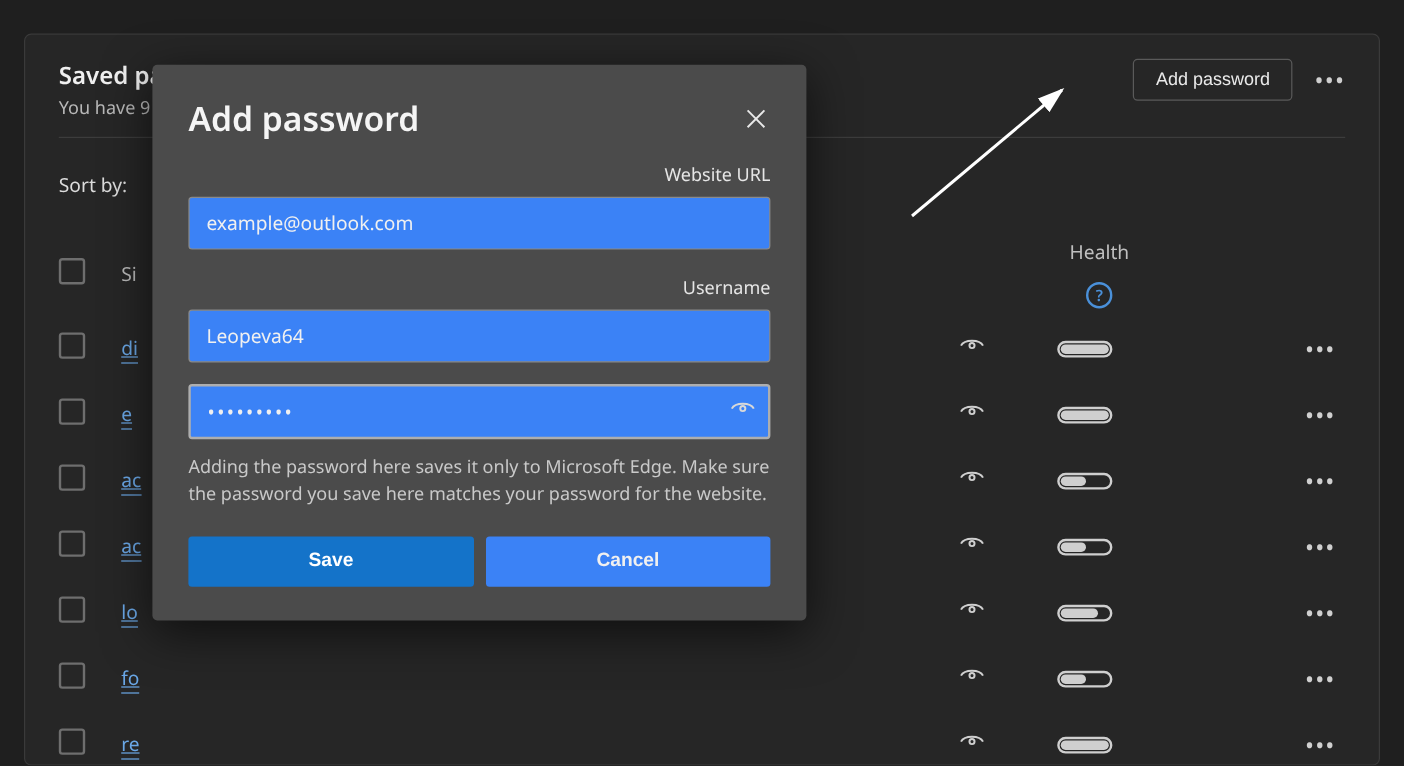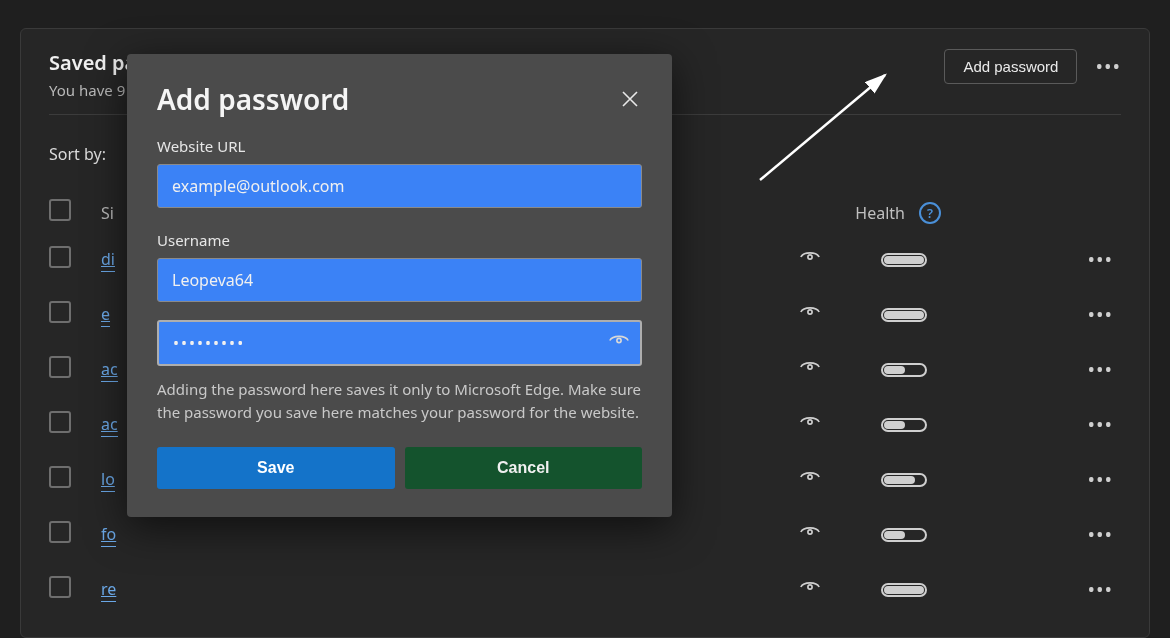--- a/index.html
+++ b/index.html
@@ -102,22 +102,24 @@
       width: 22px; height: 22px;
       border: 2px solid #6e6e6e;
       border-radius: 3px;
       display: inline-block;
     }
     .col-site { flex: 0 0 auto; width: 90px; }
     .col-health {
       margin-left: auto;
       margin-right: 180px;
       display: flex;
+      align-items: center;
       gap: 14px;
       color: #bfbfbf;
+      flex-direction: column;
     }
     .qmark {
       width: 22px; height: 22px;
       border: 2px solid #4a90d9;
       color: #4a90d9;
       border-radius: 50%;
       display: inline-flex;
       align-items: center;
       justify-content: center;
       font-size: 13px;
@@ -202,20 +204,21 @@
       font-size: 20px;
       color: #e8e8e8;
       cursor: pointer;
       padding: 4px;
     }
     .field-label {
       font-size: 15px;
       color: #e6e6e6;
       margin-bottom: 8px;
       margin-top: 4px;
+      text-align: right;
     }
     .text-input {
       width: 100%;
       background: #3b82f6;
       border: 1px solid #8a8a8a;
       color: #f0f0f0;
       font-size: 16px;
       padding: 10px 14px;
       border-radius: 3px;
       outline: none;
@@ -251,21 +254,21 @@
     .btn {
       flex: 1;
       border: none;
       font-size: 16px;
       font-weight: 600;
       padding: 12px 0;
       border-radius: 3px;
       cursor: pointer;
     }
     .btn-primary { background: #1473c9; color: #fff; }
-    .btn-secondary { background: #14532d; color: #f0f0f0; }
+    .btn-secondary { background: #3b82f6; color: #f0f0f0; }
   </style>
 </head>
 <body>
 
 <div class="page">
 
   <div class="page-header">
     <div class="page-header-left">
       <div class="page-title">Saved passwords</div>
       <div class="page-subtitle">You have 9</div>

